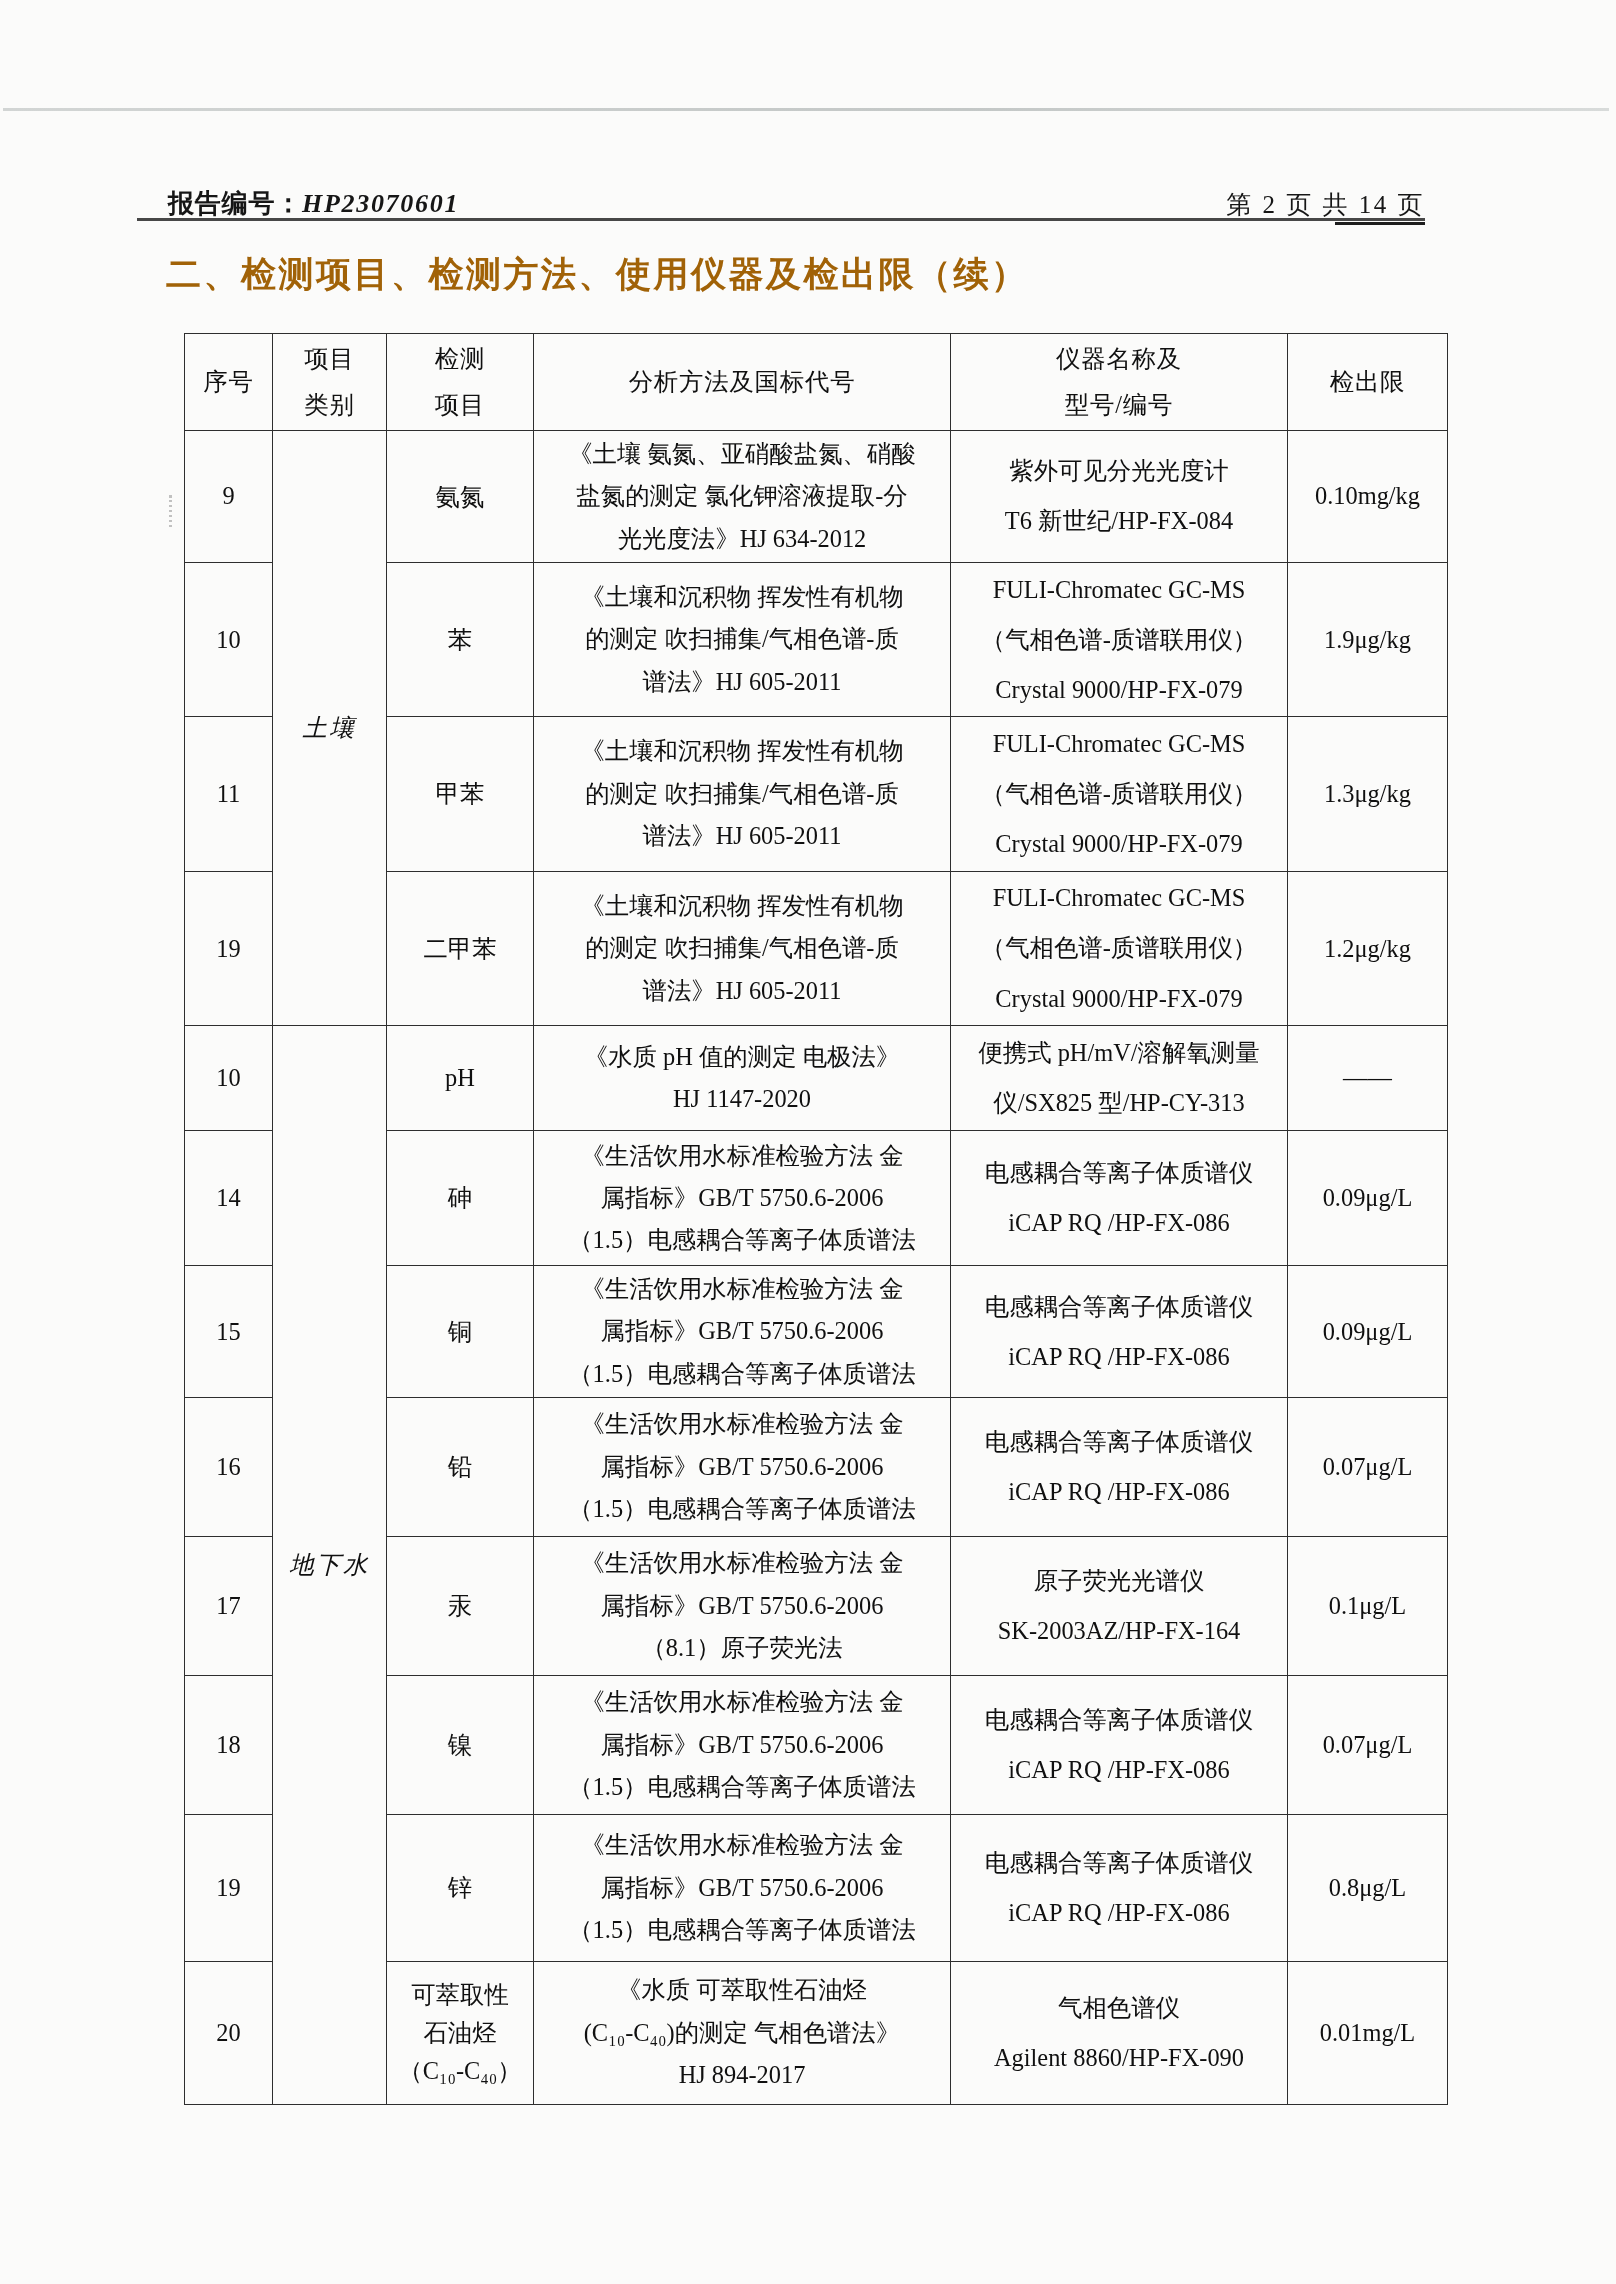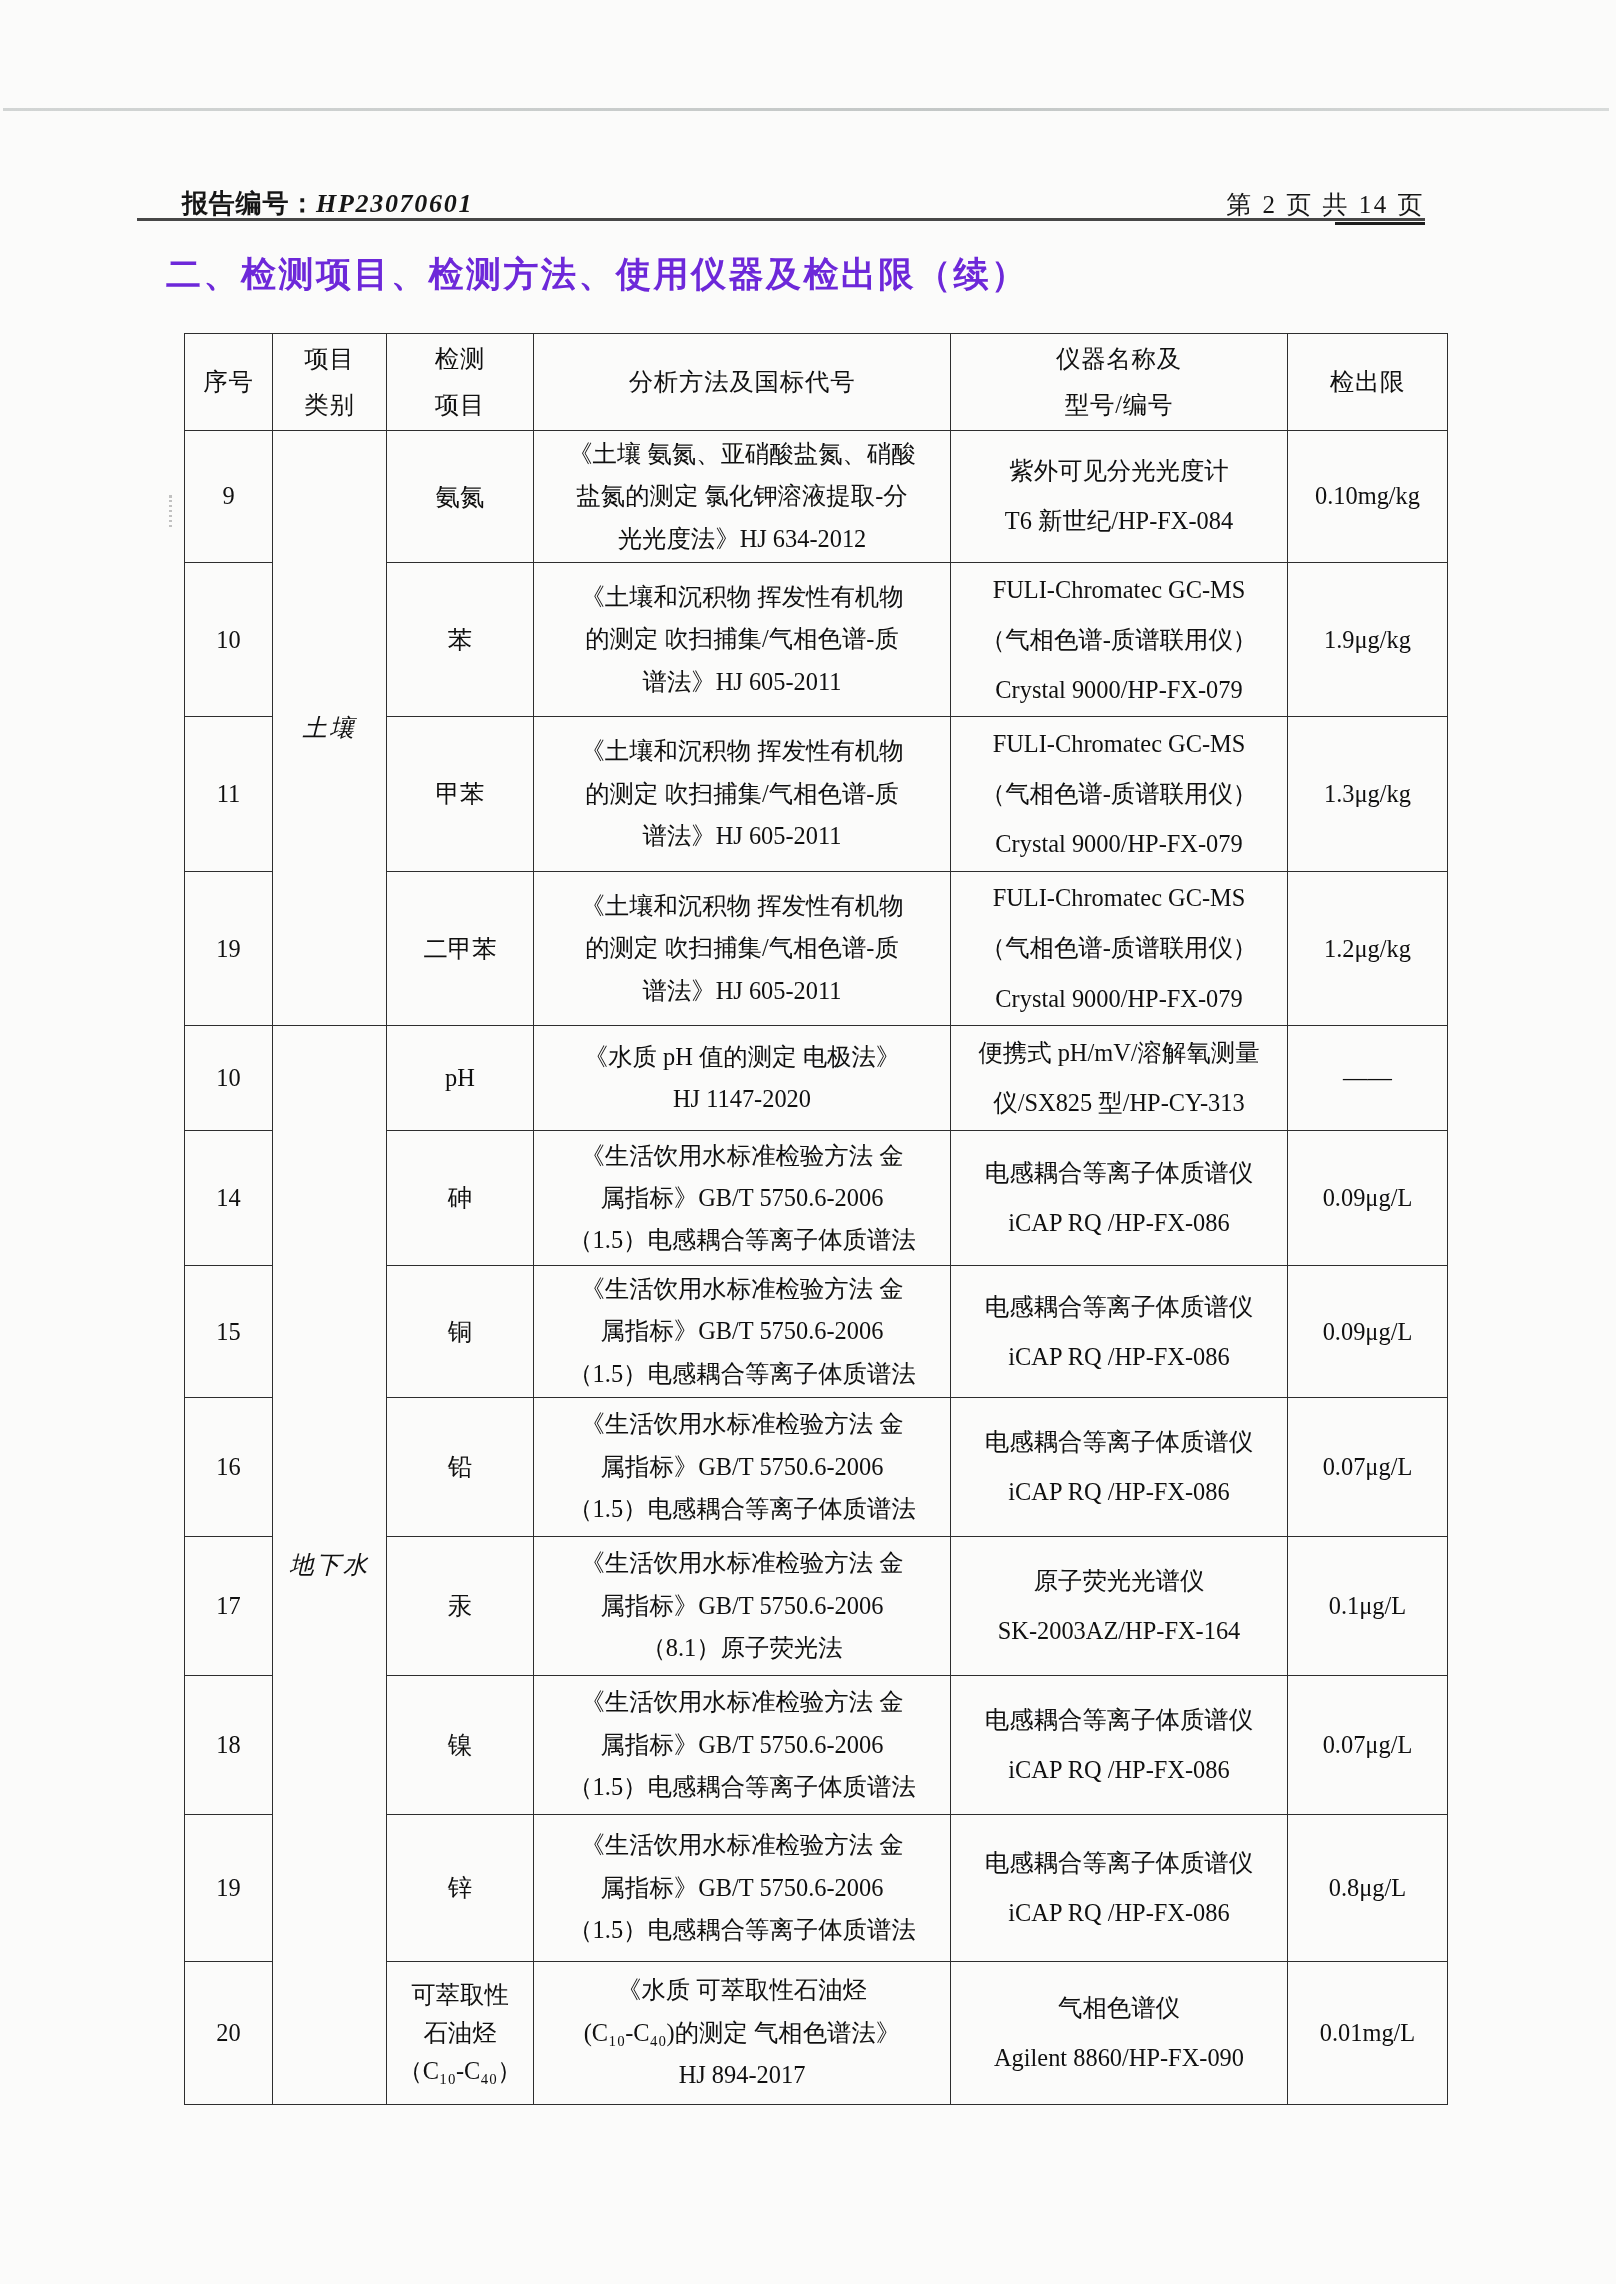--- a/index.html
+++ b/index.html
@@ -12,33 +12,33 @@
     overflow:hidden;
   }
   .scan-topline{
     position:absolute;left:3.4px;top:108px;width:1606px;height:2.5px;
     background:linear-gradient(90deg,#d2d5d4,#c3c7c6 60%,#d8dbda);
   }
   .report-header{
     position:absolute;left:168px;top:184px;width:1257px;height:37px;
     display:flex;justify-content:space-between;align-items:flex-end;
   }
-  .report-no-wrap{font-size:26px;font-weight:700;letter-spacing:0.8px;margin-left:14px;}
+  .report-no-wrap{font-size:26px;font-weight:700;letter-spacing:0.8px;}
   .report-no{font-style:italic;letter-spacing:1.7px;}
   .page-indicator{font-size:25px;letter-spacing:2.5px;text-align:center;}
   .header-rule{
     position:absolute;left:137px;top:218px;width:1288px;height:2.5px;background:#474747;
   }
   .header-rule-dark{
     position:absolute;left:1335px;top:222px;width:90px;height:3.4px;background:#1d1d1d;
   }
   .section-title{
     position:absolute;left:166px;top:251px;width:1263px;
     font-family:"Liberation Sans","DejaVu Sans",sans-serif;
-    font-weight:700;font-size:35px;letter-spacing:2.5px;color:#6d28d9;
+    font-weight:700;font-size:35px;letter-spacing:2.5px;color:#a16207;
   }
   table.report{
     position:absolute;left:184px;top:333px;
     width:1263px;border-collapse:collapse;table-layout:fixed;
   }
   table.report td{
     border:1.7px solid #2e2e2e;
     text-align:center;vertical-align:middle;
     font-size:24.4px;padding:1.7px 6.7px;
     white-space:pre-line;

